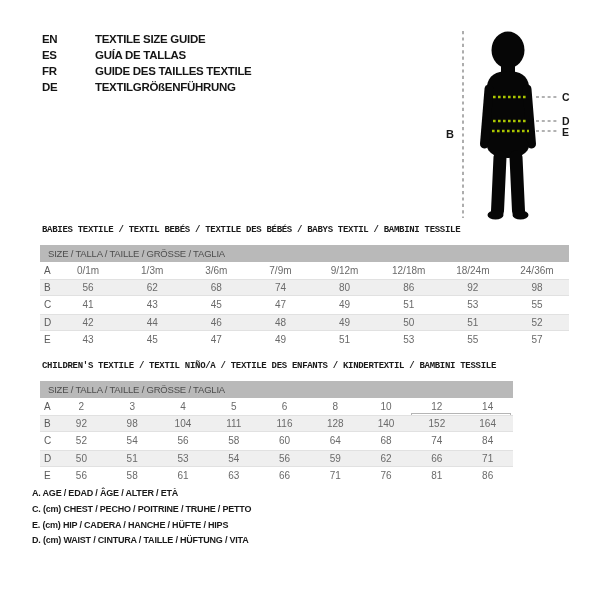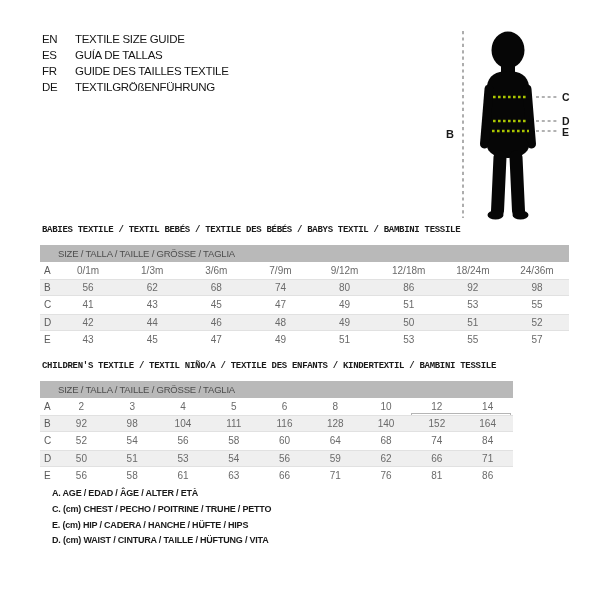--- a/index.html
+++ b/index.html
@@ -4,48 +4,48 @@
 <style>
   html,body { margin:0; padding:0; background:#ffffff; }
   .canvas {
     position:relative; width:600px; height:600px; background:#ffffff;
     font-family:"Liberation Sans", sans-serif; overflow:hidden;
     -webkit-font-smoothing:antialiased;
   }
 
   
   .lang-block { position:absolute; left:42px; top:31px; }
-  .lang-row { display:flex; font-weight:normal; font-size:11.5px; line-height:16px;
-              color:#151515; letter-spacing:-0.3px; }
+  .lang-row { display:flex; font-weight:bold; font-size:11.5px; line-height:16px;
+              color:#151515; letter-spacing:-0.3px;gap:20px; }
   .lang-code { width:33px; flex:none; }
 
   
   .figure-svg { position:absolute; left:440px; top:15px; width:145px; height:215px; }
   .figure-svg text { font-family:"Liberation Sans", sans-serif; font-weight:bold; fill:#1a1a1a; }
 
   
   .section { position:absolute; left:40px; }
   .section.babies   { top:225px; width:529px; }
   .section.children { top:361px; width:473px; }
   .section-title { font-weight:bold; font-size:9px; line-height:10px; color:#1a1a1a;
                    letter-spacing:-0.3px; margin-left:2px; white-space:nowrap;font-family:Liberation Mono, monospace; }
   .thead { margin-top:10px; height:17px; background:#b9b9b9; color:#4d4d4d;
-           font-size:9.5px; line-height:17px; padding-left:18px; box-sizing:border-box;
+           font-size:9.5px; line-height:17px; padding-left:8px; box-sizing:border-box;
            letter-spacing:-0.2px; position:relative; }
   .tbody { position:relative; }
   .trow { position:relative; display:flex; height:17.2px; align-items:center;
           font-size:10px; color:#6a6a6a; }
   .trow.stripe { background:#efefef; box-shadow:inset 0 1px 0 #e1e1e1, inset 0 -1px 0 #e1e1e1; }
   .rlabel { width:12px; padding-left:4px; flex:none; color:#595959; }
   .cell { flex:1; text-align:center; }
   .artifact-box { position:absolute; left:371px; top:15px; width:100px; height:19px;
                   background:#ffffff; border:1px solid #b5b5b5; box-sizing:border-box; }
 
   
-  .legend { position:absolute; left:52px; top:486px; }
+  .legend { position:absolute; left:32px; top:486px; }
   .legend-line { font-weight:bold; font-size:9px; line-height:15.8px; color:#1a1a1a;
                  letter-spacing:-0.2px; white-space:nowrap; }
 </style>
 </head>
 <body>
 
 <div class="canvas">
 
   <div class="lang-block">
     <div class="lang-row">

